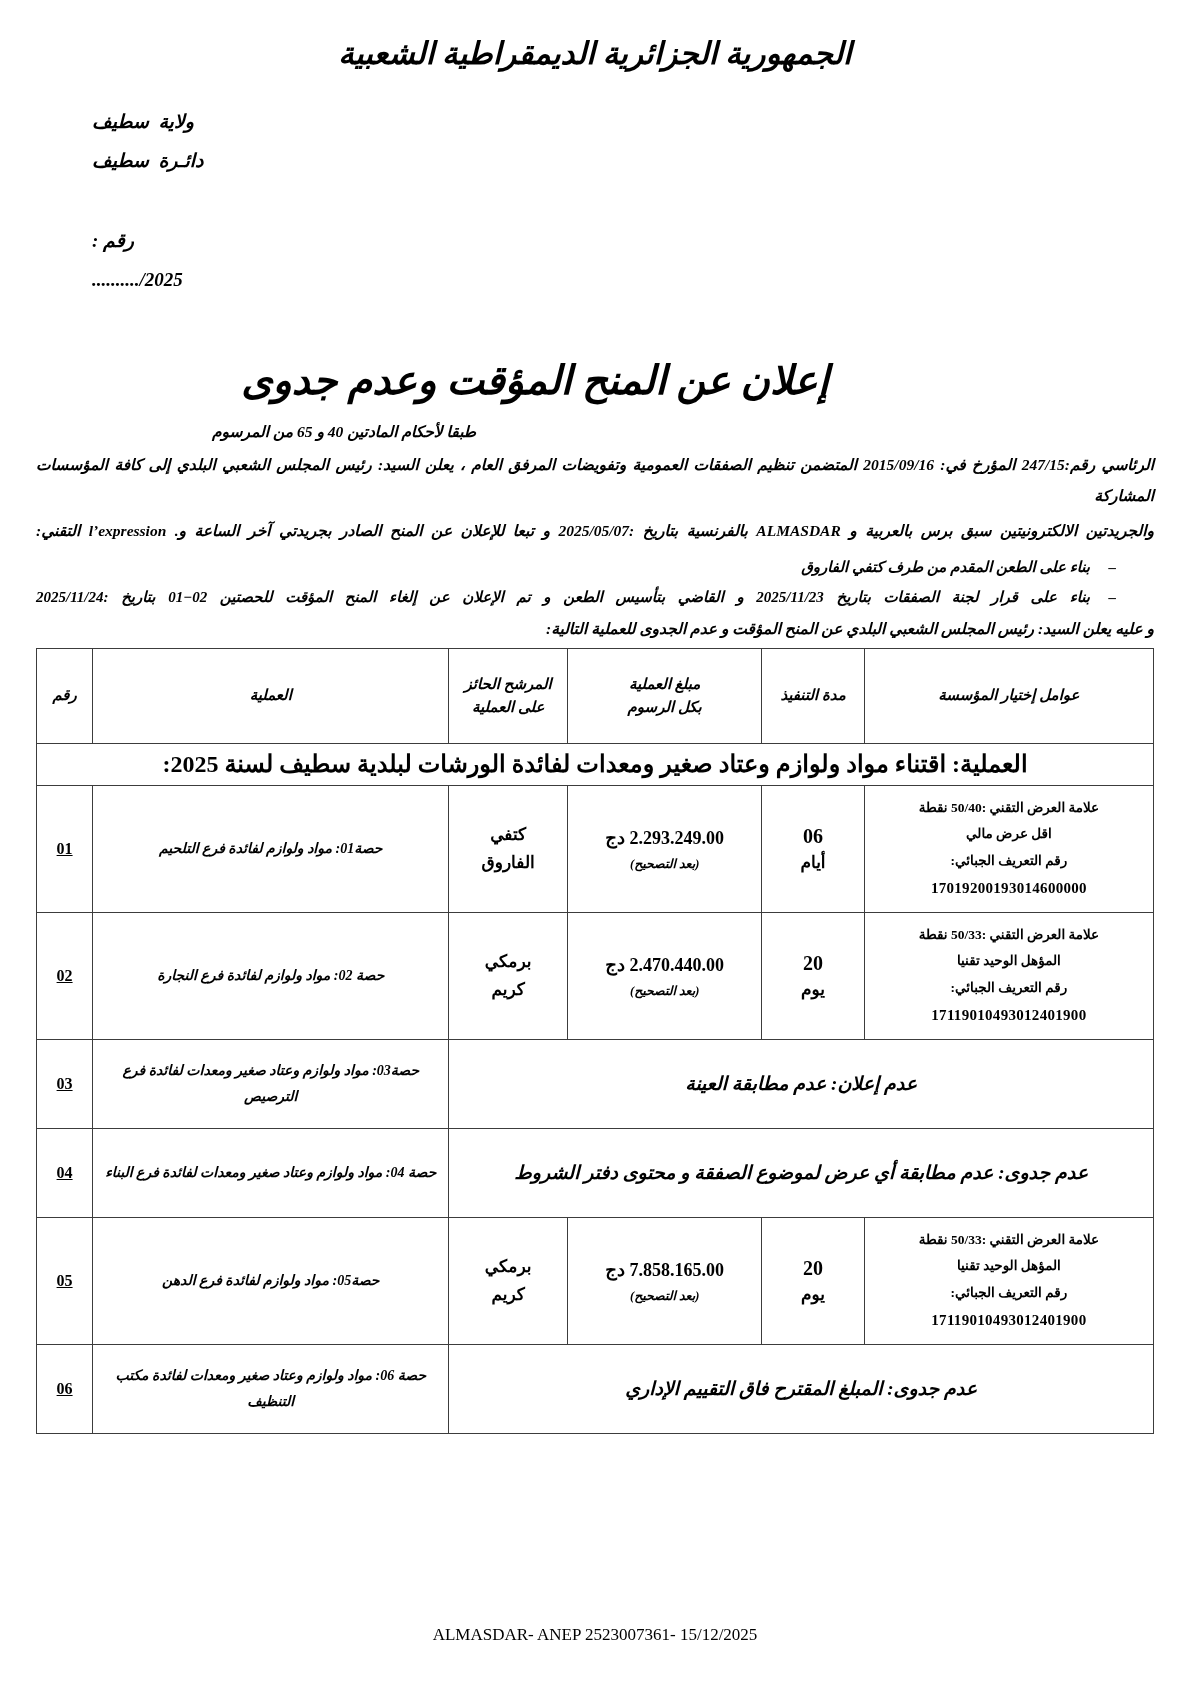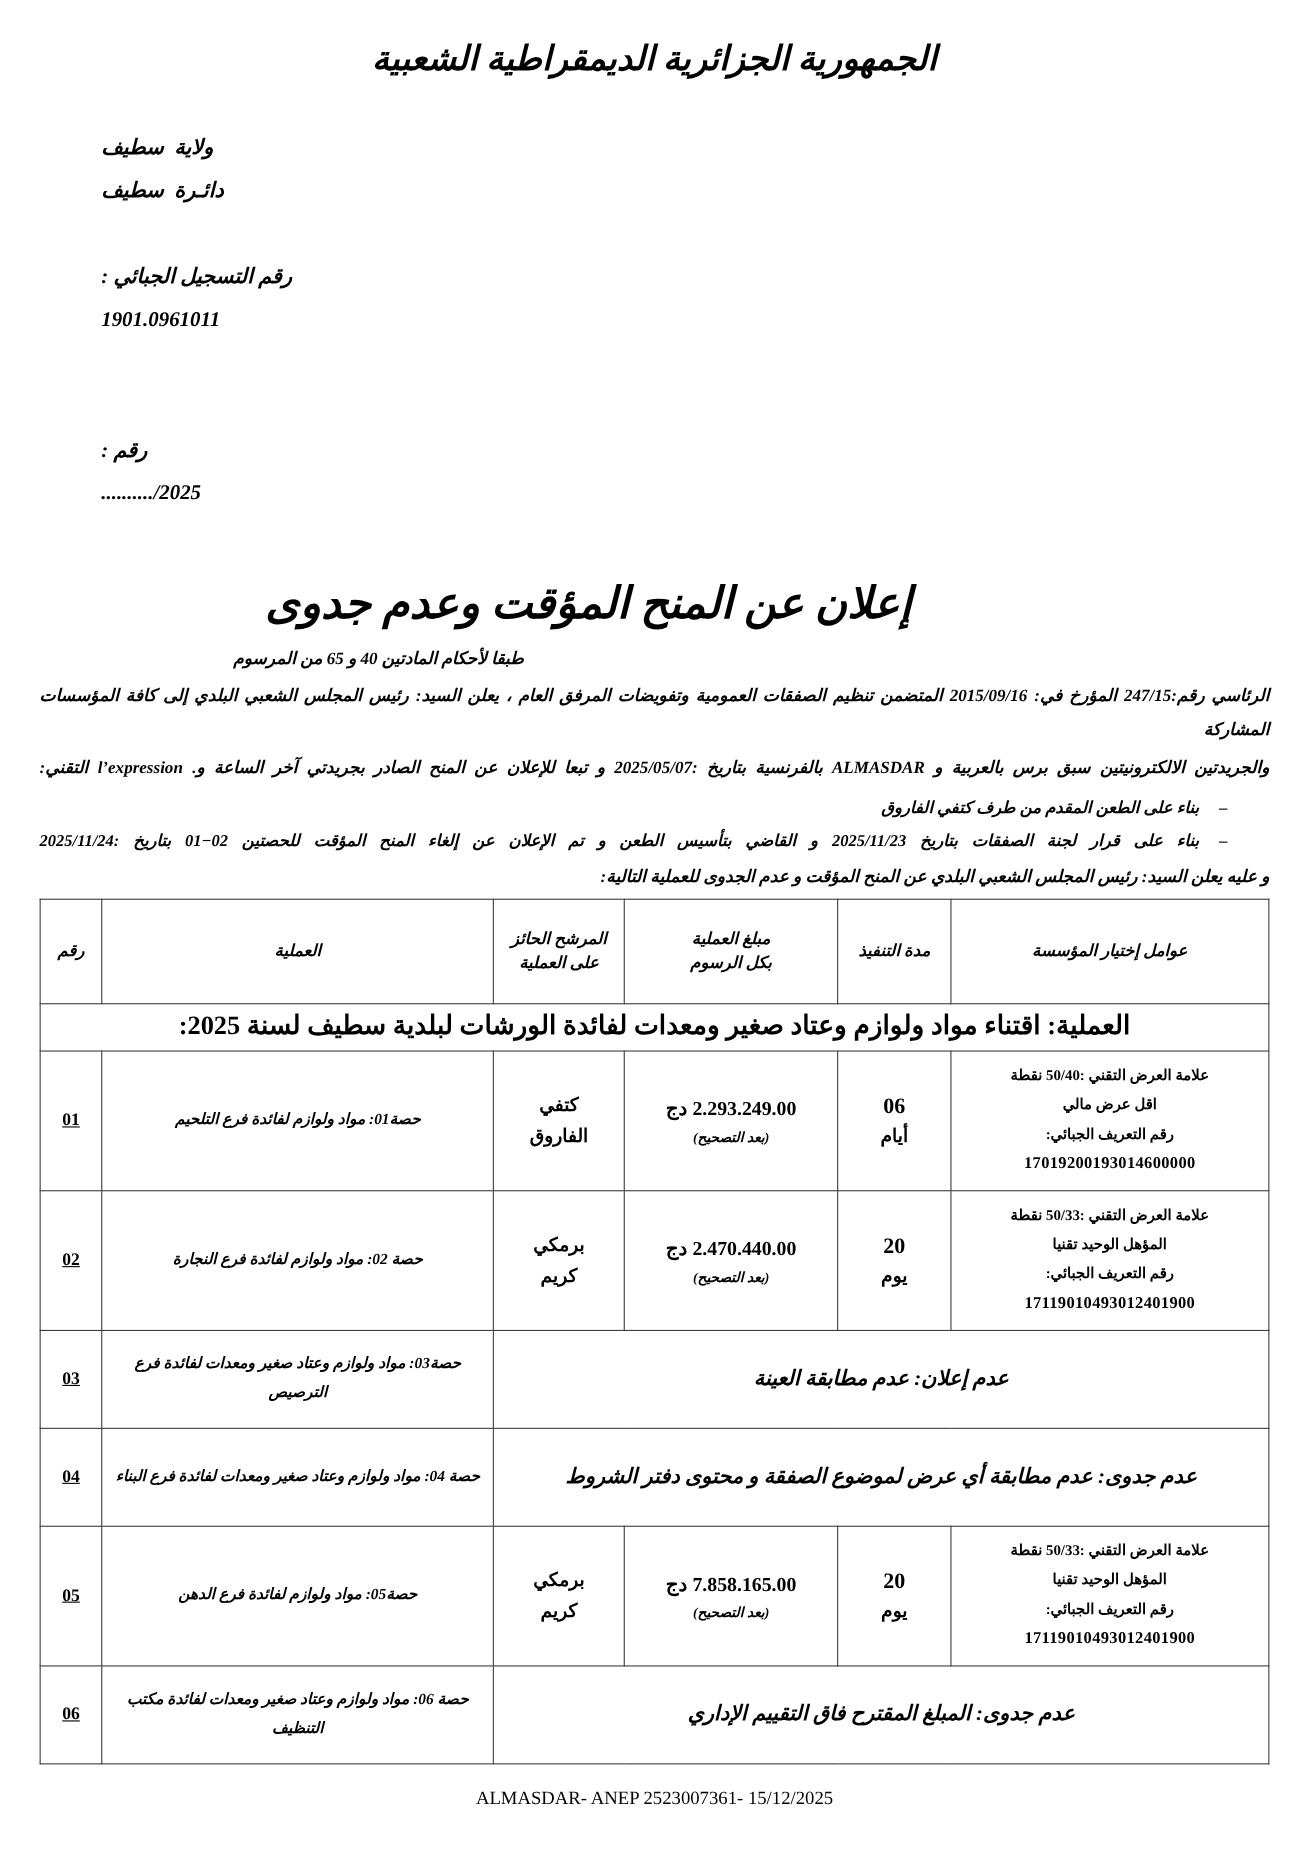--- a/index.html
+++ b/index.html
@@ -25,21 +25,21 @@
   }
 
   
   .doc-title {
     text-align: center;
     font-size: 31px;
     font-weight: bold;
     font-style: italic;
     letter-spacing: 0.5px;
     line-height: 1.55;
-    margin: 12px auto 38px auto;
+    margin: 12px auto 25px auto;
     width: 640px;
   }
   .admin-block {
     text-align: left;
     padding-left: 56px;
     font-size: 19px;
     font-weight: bold;
     font-style: italic;
     line-height: 2.05;
   }
@@ -238,24 +238,20 @@
 </head>
 <body>
 
 <div class="page">
 
   <div class="doc-title">الجمهورية الجزائرية الديمقراطية الشعبية</div>
 
   <div class="admin-block">
     <span class="admin-line">ولاية  سطيف</span>
     <span class="admin-line">دائـرة  سطيف</span>
-    <span class="reg-line">
-      <span>رقم التسجيل الجبائي :</span>
-      <span class="ltr">1901.0961011</span>
-    </span>
     <span class="num-line">
       <span>رقم :</span>
       <span class="ltr">........../2025</span>
     </span>
   </div>
 
   <div class="announce-title">إعلان عن المنح المؤقت وعدم جدوى</div>
 
   <div class="intro">
     <span class="lead">طبقا لأحكام المادتين 40 و 65 من المرسوم</span>

